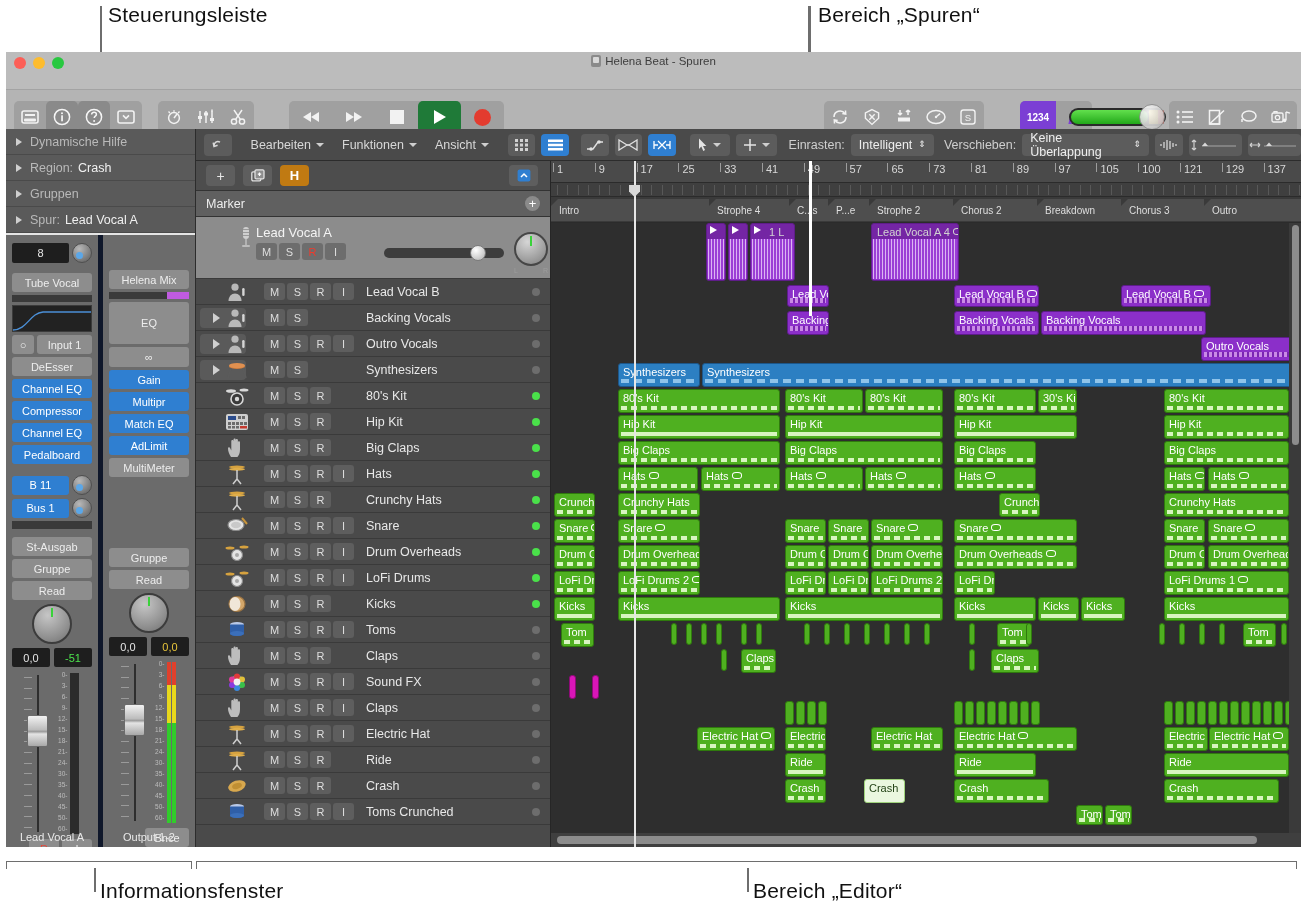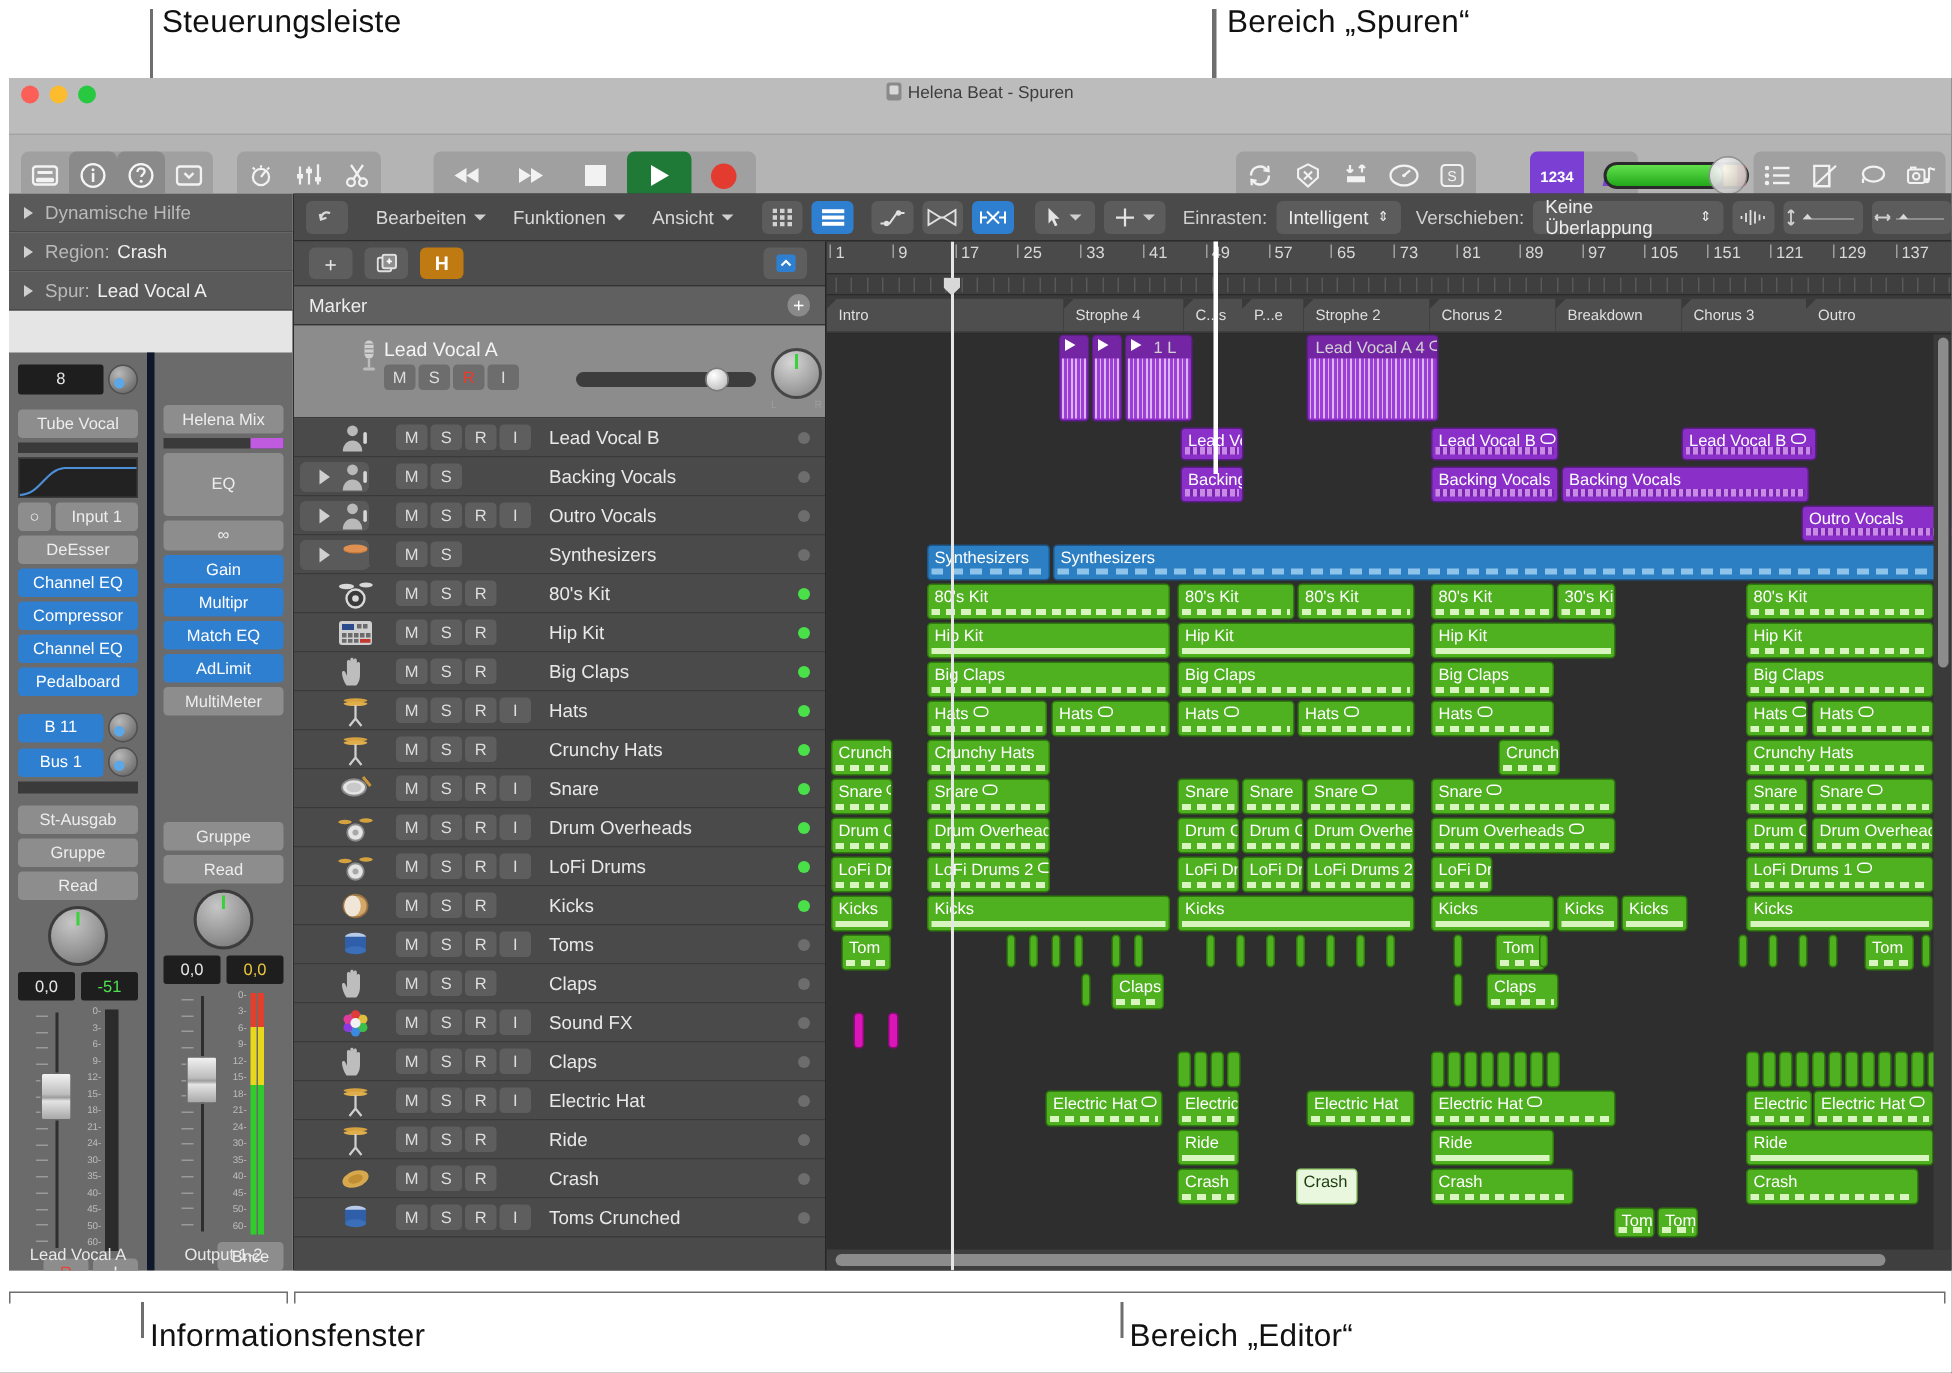--- a/index.html
+++ b/index.html
@@ -475,20 +475,24 @@
 
     <div id="inspector">
       <div class="insp-row">
           <span class="tri"></span>
           <span class="k">Dynamische Hilfe</span>
         </div>
       <div class="insp-row">
           <span class="tri"></span>
           <span class="k">Region:</span>
           <span class="v">Crash</span>
+        </div>
+      <div class="insp-row">
+          <span class="tri"></span>
+          <span class="k">Gruppen</span>
         </div>
       <div class="insp-row">
           <span class="tri"></span>
           <span class="k">Spur:</span>
           <span class="v">Lead Vocal A</span>
         </div>
 
       <div id="strips">
 
         <div class="strip">
@@ -1233,21 +1237,21 @@
               <div class="bn" style="left: 173.2px;">33</div>
               <div class="bn" style="left: 215px;">41</div>
               <div class="bn" style="left: 256.8px;">49</div>
               <div class="bn" style="left: 298.6px;">57</div>
               <div class="bn" style="left: 340.4px;">65</div>
               <div class="bn" style="left: 382.2px;">73</div>
               <div class="bn" style="left: 424px;">81</div>
               <div class="bn" style="left: 465.8px;">89</div>
               <div class="bn" style="left: 507.6px;">97</div>
               <div class="bn" style="left: 549.4px;">105</div>
-              <div class="bn" style="left: 591.2px;">151</div>
+              <div class="bn" style="left: 591.2px;">100</div>
               <div class="bn" style="left: 633px;">121</div>
               <div class="bn" style="left: 674.8px;">129</div>
               <div class="bn" style="left: 716.6px;">137</div>
             </div>
           <div id="subruler">
               <i style="left: 6px;"></i>
               <i style="left: 16.45px;"></i>
               <i style="left: 26.9px;"></i>
               <i style="left: 37.35px;"></i>
               <i style="left: 47.8px;"></i>

